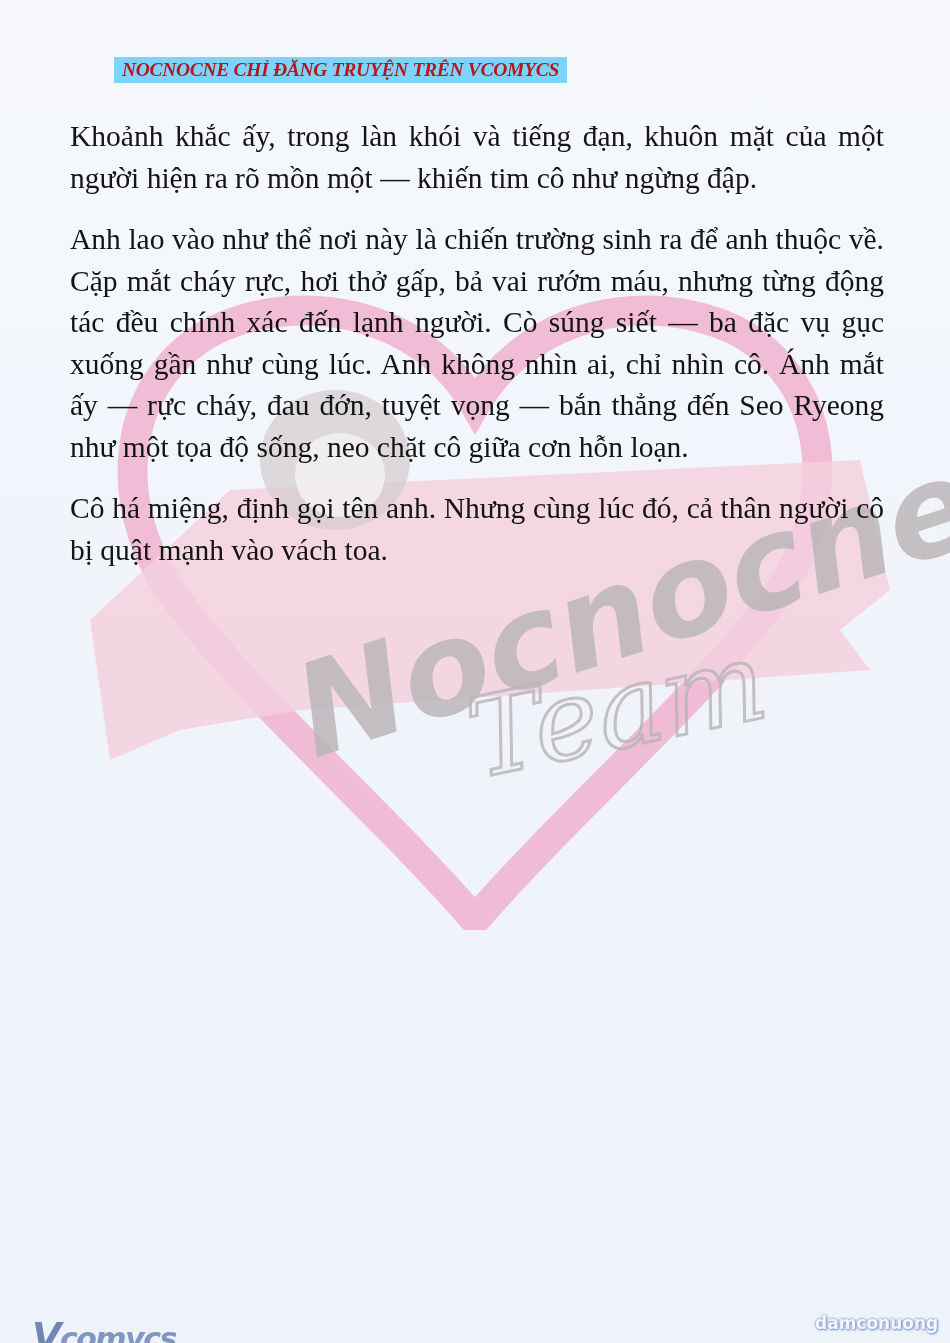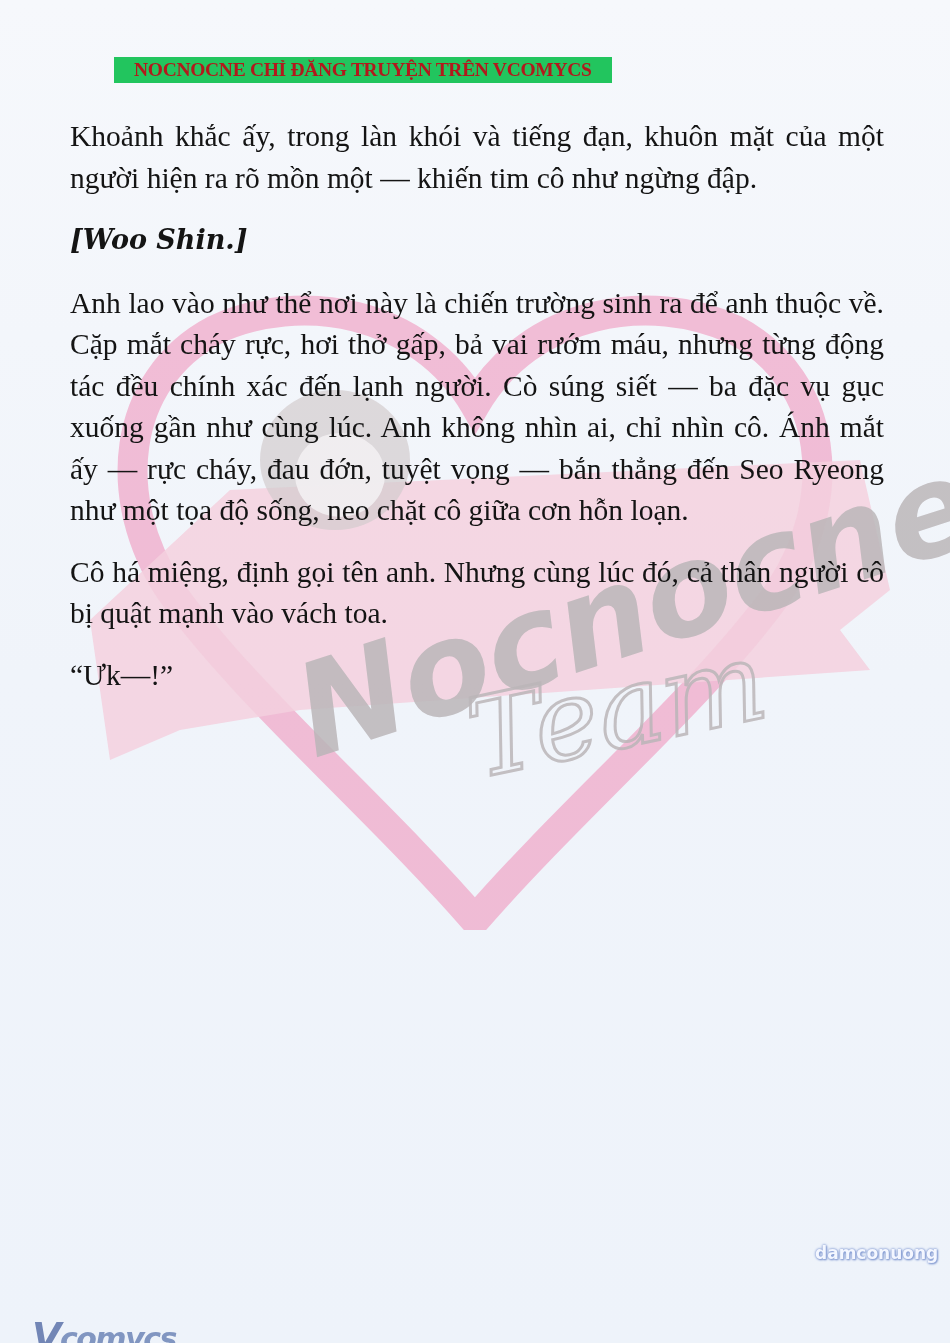--- a/index.html
+++ b/index.html
@@ -8,41 +8,42 @@
     background: #f3f6fb;
     font-family: "Liberation Serif", "DejaVu Serif", serif;
   }
   .page-bg {
     position: absolute; inset: 0;
     background: linear-gradient(180deg, #f6f8fc 0%, #f0f4fa 50%, #eef3fa 100%);
   }
   .watermark { position: absolute; left: 0; top: 290px; width: 950px; height: 640px; pointer-events: none; }
   .header-banner {
     position: absolute; left: 114px; top: 57px;
-    padding: 0 20px; height: 26px; line-height: 26px;
-    background: #22c55e;
+    padding: 0 8px; height: 26px; line-height: 26px;
+    background: #7dd3fc;
     color: #b2191c; font-weight: bold; font-size: 19.5px;
     letter-spacing: -0.3px;
+    font-style: italic;
   }
   .content {
     position: absolute; left: 70px; top: 116px; width: 814px;
     color: #141414; font-size: 29.5px; line-height: 41.5px;
   }
   .para { margin: 0 0 20px 0; text-align: justify; text-align-last: left; }
   .para.italic { font-style: italic; font-weight: bold; font-family: "DejaVu Serif", serif; font-size: 27px; margin: 6px 0 22px 0; }
   .logo-vcomycs {
     position: absolute; left: 32px; top: 1298px;
     font-family: "DejaVu Sans", sans-serif; font-style: italic; font-weight: bold;
     font-size: 30px; color: #6f86b8; letter-spacing: -1.5px;
     opacity: 0.85;
     margin-top: 16px;
   }
   .logo-vcomycs .big-v { font-size: 38px; color: #5d74ab; }
   .credit-damconuong {
-    position: absolute; left: 815px; top: 1243px;
+    position: absolute; left: 815px; top: 1313px;
     font-family: "DejaVu Sans", sans-serif; font-size: 17px; font-weight: bold;
     color: #f4f7ff;
     text-shadow: 0 0 3px #8aa0d6, 0 0 2px #8aa0d6, 1px 1px 2px #7b93cc;
   }
 </style>
 </head>
 <body>
 
 <div class="page-bg"></div>
 
@@ -58,21 +59,19 @@
 
     <text x="280" y="410" transform="rotate(-18 480 330)" font-family="DejaVu Sans, sans-serif" font-size="128" font-weight="bold" font-style="italic" fill="#8f8383" opacity="0.85">Nocnocne</text>
     <text x="470" y="470" transform="rotate(-12 560 440)" font-family="DejaVu Serif, serif" font-size="110" font-style="italic" fill="none" stroke="#8f8383" stroke-width="3" opacity="0.85">Team</text>
   </g>
 </svg>
 
 <div class="header-banner">NOCNOCNE CHỈ ĐĂNG TRUYỆN TRÊN VCOMYCS</div>
 
 <div class="content">
   <p class="para">Khoảnh khắc ấy, trong làn khói và tiếng đạn, khuôn mặt của một người hiện ra rõ mồn một — khiến tim cô như ngừng đập.</p>
-  <p class="para italic">[Woo Shin.]</p>
   <p class="para">Anh lao vào như thể nơi này là chiến trường sinh ra để anh thuộc về. Cặp mắt cháy rực, hơi thở gấp, bả vai rướm máu, nhưng từng động tác đều chính xác đến lạnh người. Cò súng siết — ba đặc vụ gục xuống gần như cùng lúc. Anh không nhìn ai, chỉ nhìn cô. Ánh mắt ấy — rực cháy, đau đớn, tuyệt vọng — bắn thẳng đến Seo Ryeong như một tọa độ sống, neo chặt cô giữa cơn hỗn loạn.</p>
   <p class="para">Cô há miệng, định gọi tên anh. Nhưng cùng lúc đó, cả thân người cô bị quật mạnh vào vách toa.</p>
-  <p class="para">“Ưk—!”</p>
 </div>
 
 <div class="logo-vcomycs"><span class="big-v">V</span><span>comycs</span></div>
 
 <div class="credit-damconuong">damconuong</div>
 
 </body></html>

